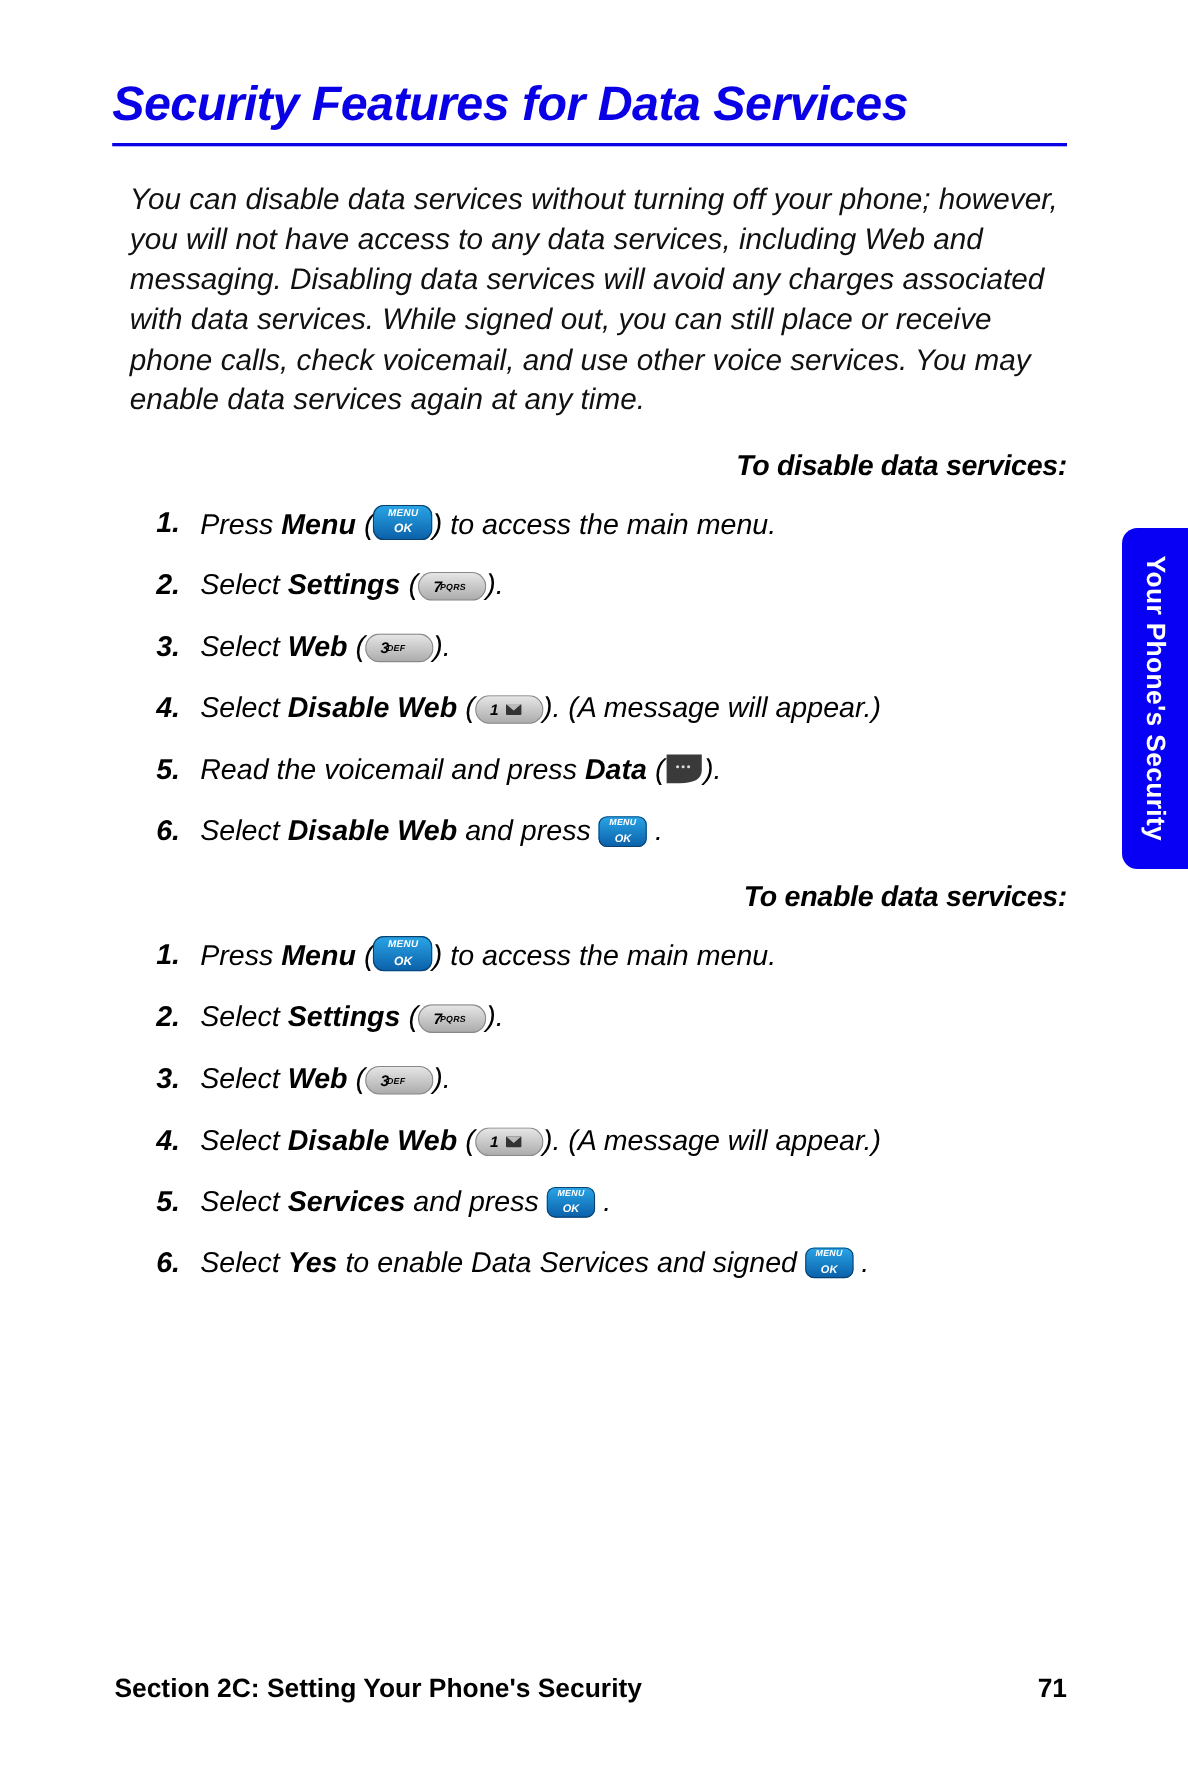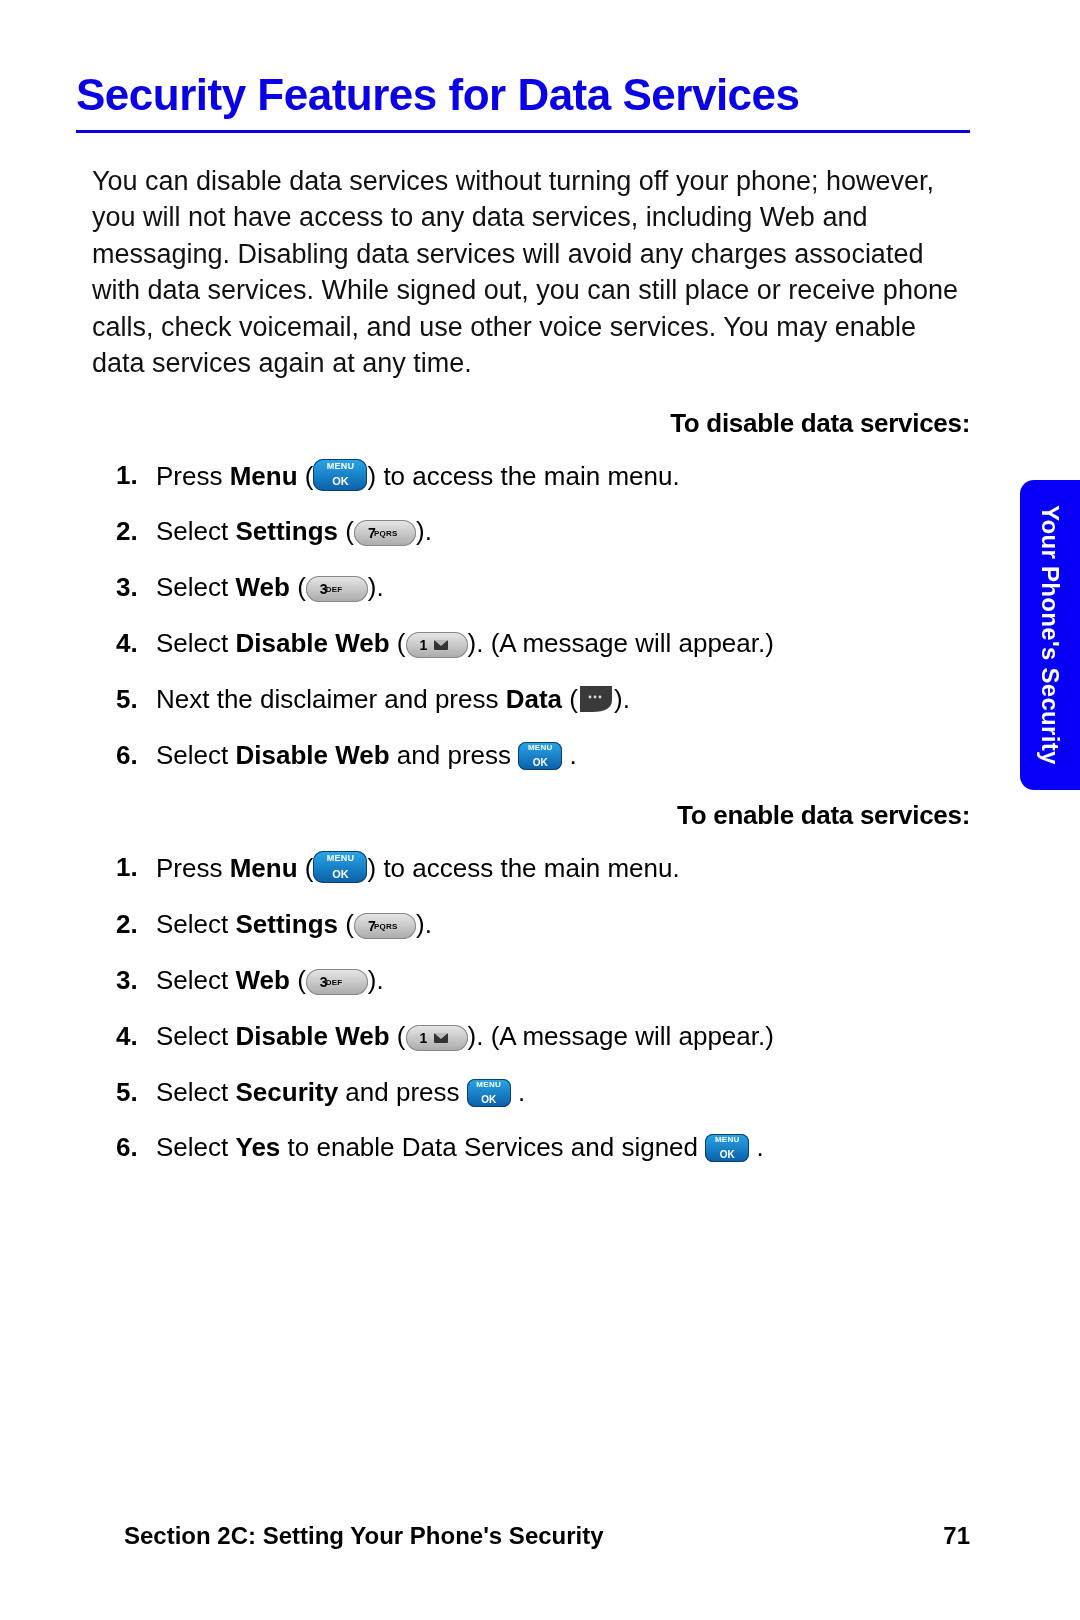--- a/index.html
+++ b/index.html
@@ -6,22 +6,23 @@
     margin: 0;
     padding: 0;
     width: 1080px;
     height: 1620px;
     background: #ffffff;
     font-family: "Myriad Pro", "Segoe UI", "Helvetica Neue", Arial, sans-serif;
     color: #000;
     position: relative;
   }
   .page {
-    padding: 70px 110px 0 76px;
+    padding: 70px 110px 0 102px;
     box-sizing: border-box;
+    font-style: italic;
   }
   h1.section-title {
     color: #0a00e6;
     font-size: 44px;
     font-weight: 700;
     margin: 0 0 10px 0;
     letter-spacing: -0.5px;
   }
   .rule {
     border: none;
@@ -158,21 +159,21 @@
     font-size: 24px;
     display: flex;
     align-items: center;
     justify-content: center;
     letter-spacing: 0.3px;
   }
 
   
   .footer {
     position: absolute;
-    left: 124px;
+    left: 104px;
     right: 110px;
     bottom: 70px;
     display: flex;
     justify-content: space-between;
     font-size: 24px;
     font-weight: 700;
   }
   .footer .pn { font-weight: 700; text-align: center; }
 </style>
 </head>
@@ -203,21 +204,21 @@
       <span>Select </span><b>Web</b>
       <span> (</span><span class="icon key-btn"><span class="kn">3</span><span class="kt">DEF</span></span><span>).</span>
     </li>
     <li>
       <span class="num">4.</span>
       <span>Select </span><b>Disable Web</b>
       <span> (</span><span class="icon key-1mail"><span class="kn">1</span><span class="env"></span></span><span>)</span><span>. (A message will appear.)</span>
     </li>
     <li>
       <span class="num">5.</span>
-      <span>Next the disclaimer and press </span><b>Data</b>
+      <span>Read the voicemail and press </span><b>Data</b>
       <span> (</span><span class="icon softkey-right"><svg viewBox="0 0 36 30">
             <path d="M2 2 L34 2 L34 16 Q34 28 14 28 L2 28 Z" fill="#3a3a3a"></path>
             <circle cx="12" cy="13" r="1.4" fill="#ddd"></circle>
             <circle cx="17" cy="13" r="1.4" fill="#ddd"></circle>
             <circle cx="22" cy="13" r="1.4" fill="#ddd"></circle>
           </svg></span><span>).</span>
     </li>
     <li>
       <span class="num">6.</span>
       <span>Select </span><b>Disable Web</b><span> and press </span><span class="icon menu-ok small"></span> <span>.</span>
@@ -242,21 +243,21 @@
       <span>Select </span><b>Web</b>
       <span> (</span><span class="icon key-btn"><span class="kn">3</span><span class="kt">DEF</span></span><span>).</span>
     </li>
     <li>
       <span class="num">4.</span>
       <span>Select </span><b>Disable Web</b>
       <span> (</span><span class="icon key-1mail"><span class="kn">1</span><span class="env"></span></span><span>)</span><span>. (A message will appear.)</span>
     </li>
     <li>
       <span class="num">5.</span>
-      <span>Select </span><b>Security</b><span> and press </span><span class="icon menu-ok small"></span> <span>.</span>
+      <span>Select </span><b>Services</b><span> and press </span><span class="icon menu-ok small"></span> <span>.</span>
     </li>
     <li>
       <span class="num">6.</span>
       <span>Select </span><b>Yes</b><span> to enable Data Services and signed </span><span class="icon menu-ok small"></span> <span>.</span>
     </li>
   </ol>
 </div>
 
 <div class="side-tab">Your Phone's Security</div>
 

